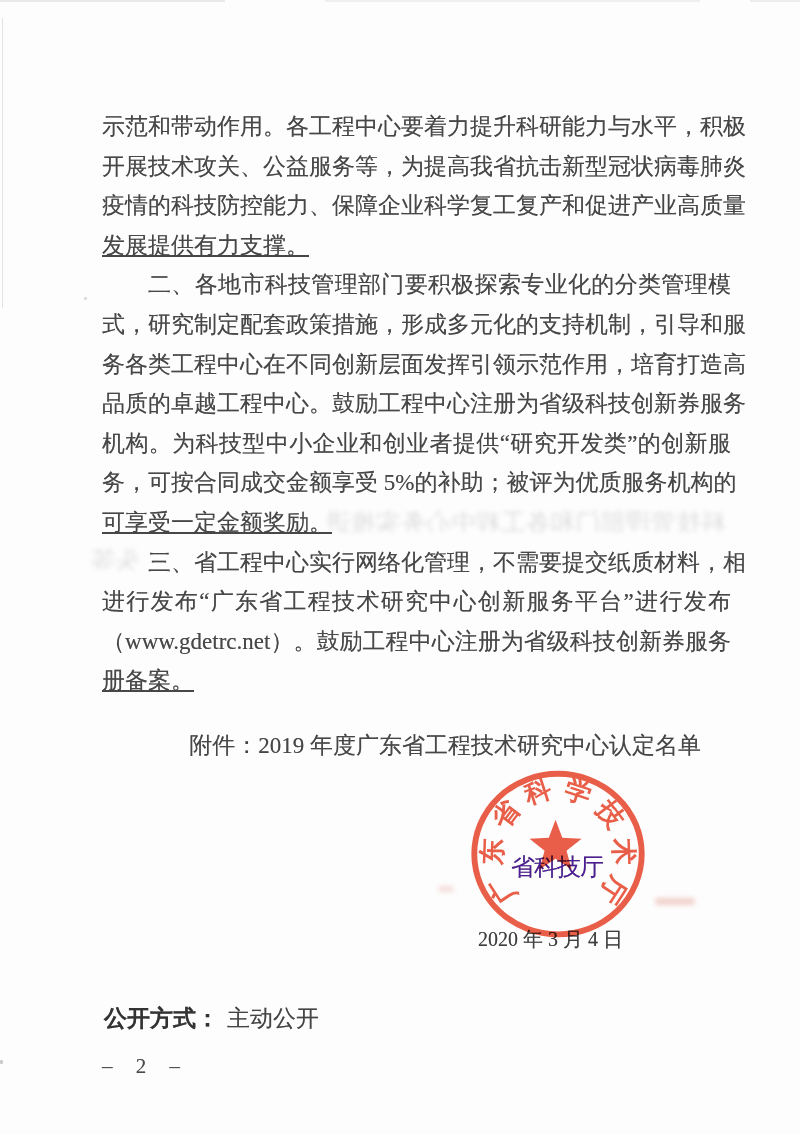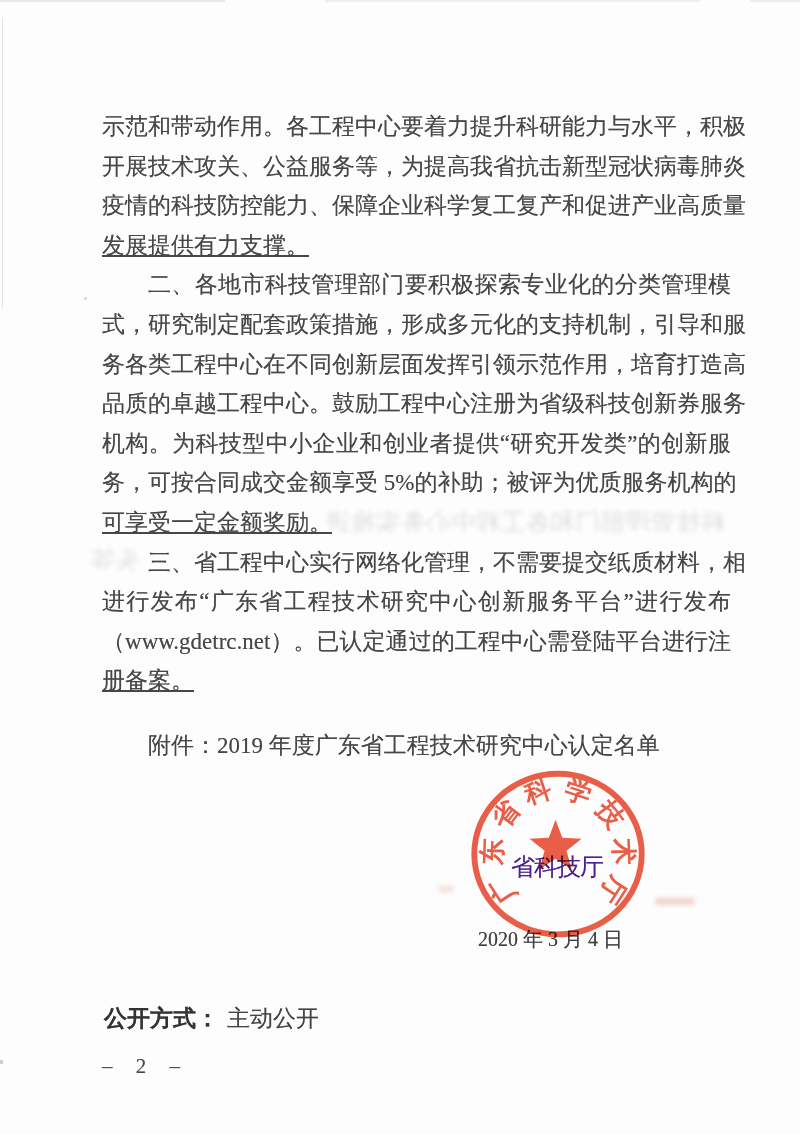--- a/index.html
+++ b/index.html
@@ -25,20 +25,21 @@
     text-shadow:0 0 .5px rgba(40,40,40,.45);
     white-space:nowrap;
   }
   .line.para-end{text-align-last:left;text-decoration:underline;}
   .line.indent{text-indent:2em;}
 
   .attachment{
     position:absolute;left:102px;top:731px;width:640px;
     font-size:23px;line-height:30px;text-indent:2em;
     text-shadow:0 0 .5px rgba(40,40,40,.45);
+    text-align:center;
   }
 
   .sig-issuer{
     position:absolute;left:511px;top:852px;
     font-size:24px;line-height:30px;letter-spacing:-1px;color:#4c1d95;
     text-shadow:0 0 .5px rgba(40,40,40,.5);
   }
   .sig-date{
     position:absolute;left:478px;top:924px;
     font-size:20px;line-height:30px;color:#3e3e3e;
@@ -87,21 +88,21 @@
       <div class="line para-end">发展提供有力支撑。</div>
       <div class="line indent">二、各地市科技管理部门要积极探索专业化的分类管理模</div>
       <div class="line">式，研究制定配套政策措施，形成多元化的支持机制，引导和服</div>
       <div class="line">务各类工程中心在不同创新层面发挥引领示范作用，培育打造高</div>
       <div class="line">品质的卓越工程中心。鼓励工程中心注册为省级科技创新券服务</div>
       <div class="line">机构。为科技型中小企业和创业者提供“研究开发类”的创新服</div>
       <div class="line">务，可按合同成交金额享受 5%的补助；被评为优质服务机构的</div>
       <div class="line para-end">可享受一定金额奖励。</div>
       <div class="line indent">三、省工程中心实行网络化管理，不需要提交纸质材料，相</div>
       <div class="line">进行发布“广东省工程技术研究中心创新服务平台”进行发布</div>
-      <div class="line">（www.gdetrc.net）。已认定通过的工程中心需登陆平台进行注</div>
+      <div class="line">（www.gdetrc.net）。鼓励工程中心注册为省级科技创新券服务</div>
       <div class="line para-end">册备案。</div>
     </div>
 
   <div class="ghost" style="left:305px;top:506px;width:420px;height:26px;">科技管理部门和各工程中心务实推进</div>
   <div class="ghost" style="left:84px;top:544px;width:56px;height:26px;">头等</div>
 
   <div class="attachment">附件：2019 年度广东省工程技术研究中心认定名单</div>
 
   <div class="sig-issuer">省科技厅</div>
   <div class="sig-date">2020 年 3 月 4 日</div>

